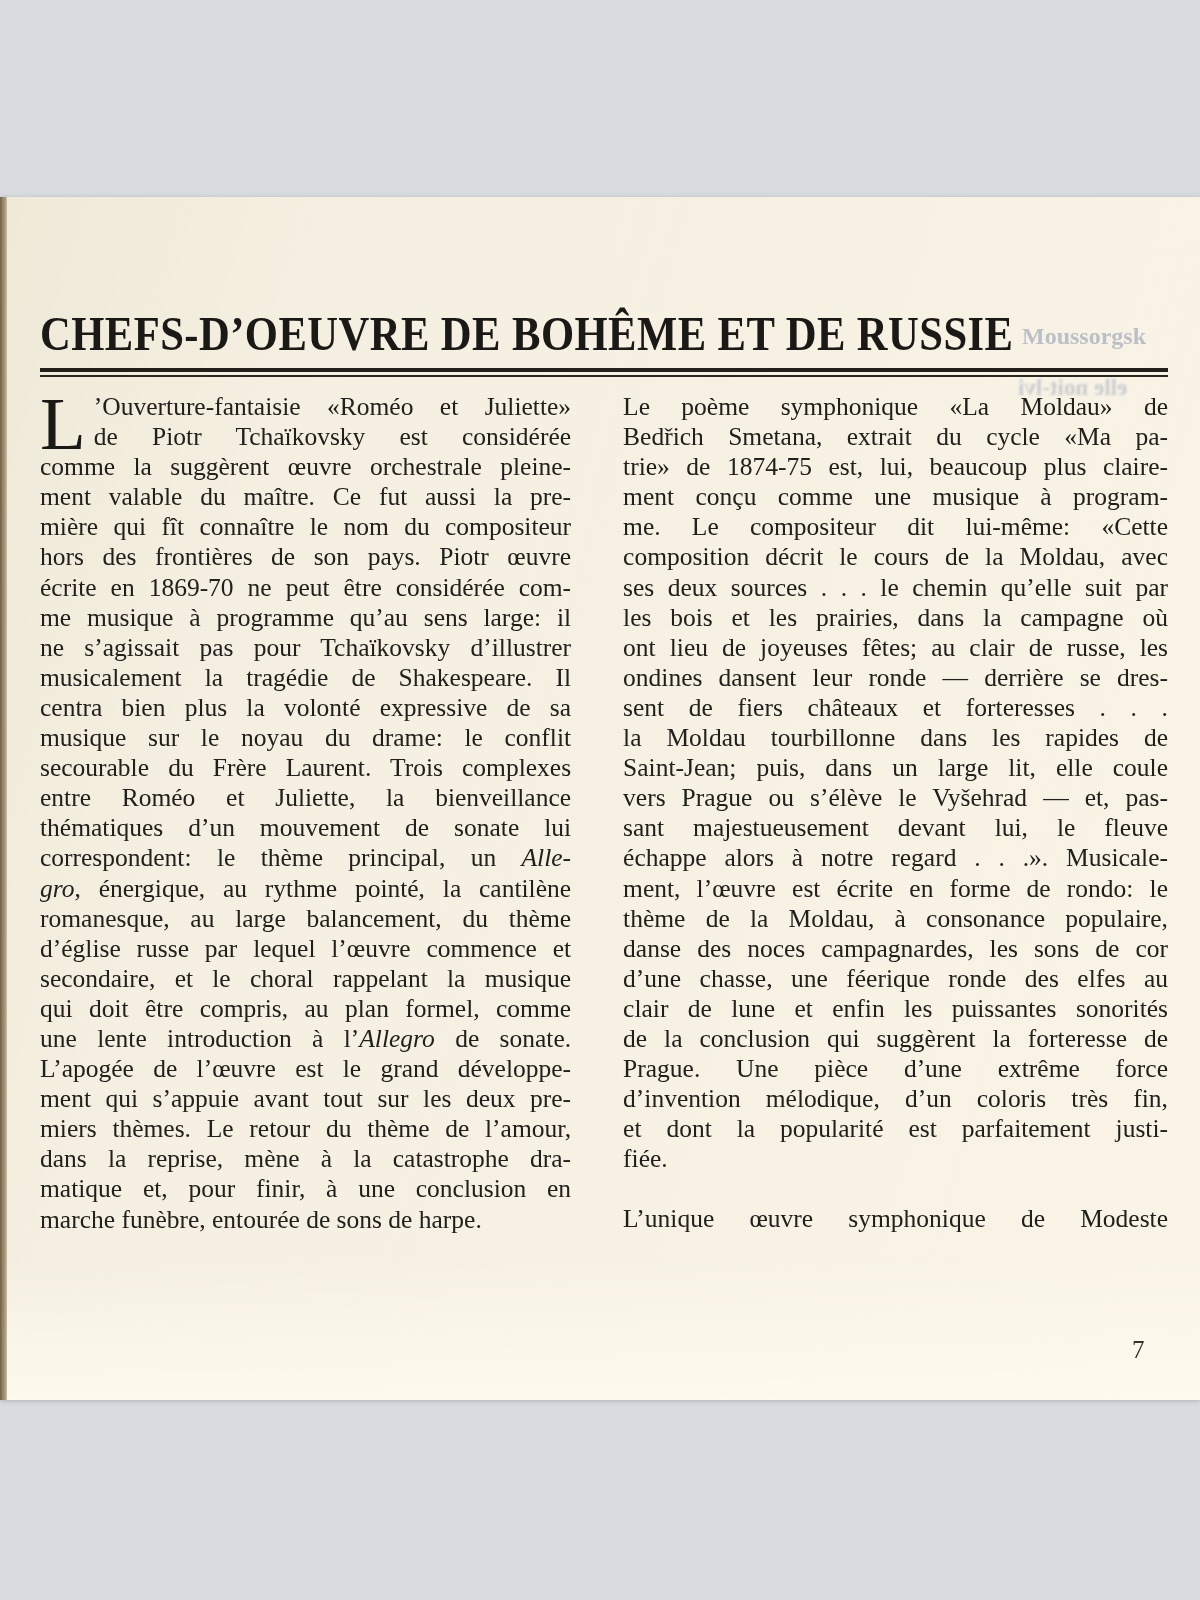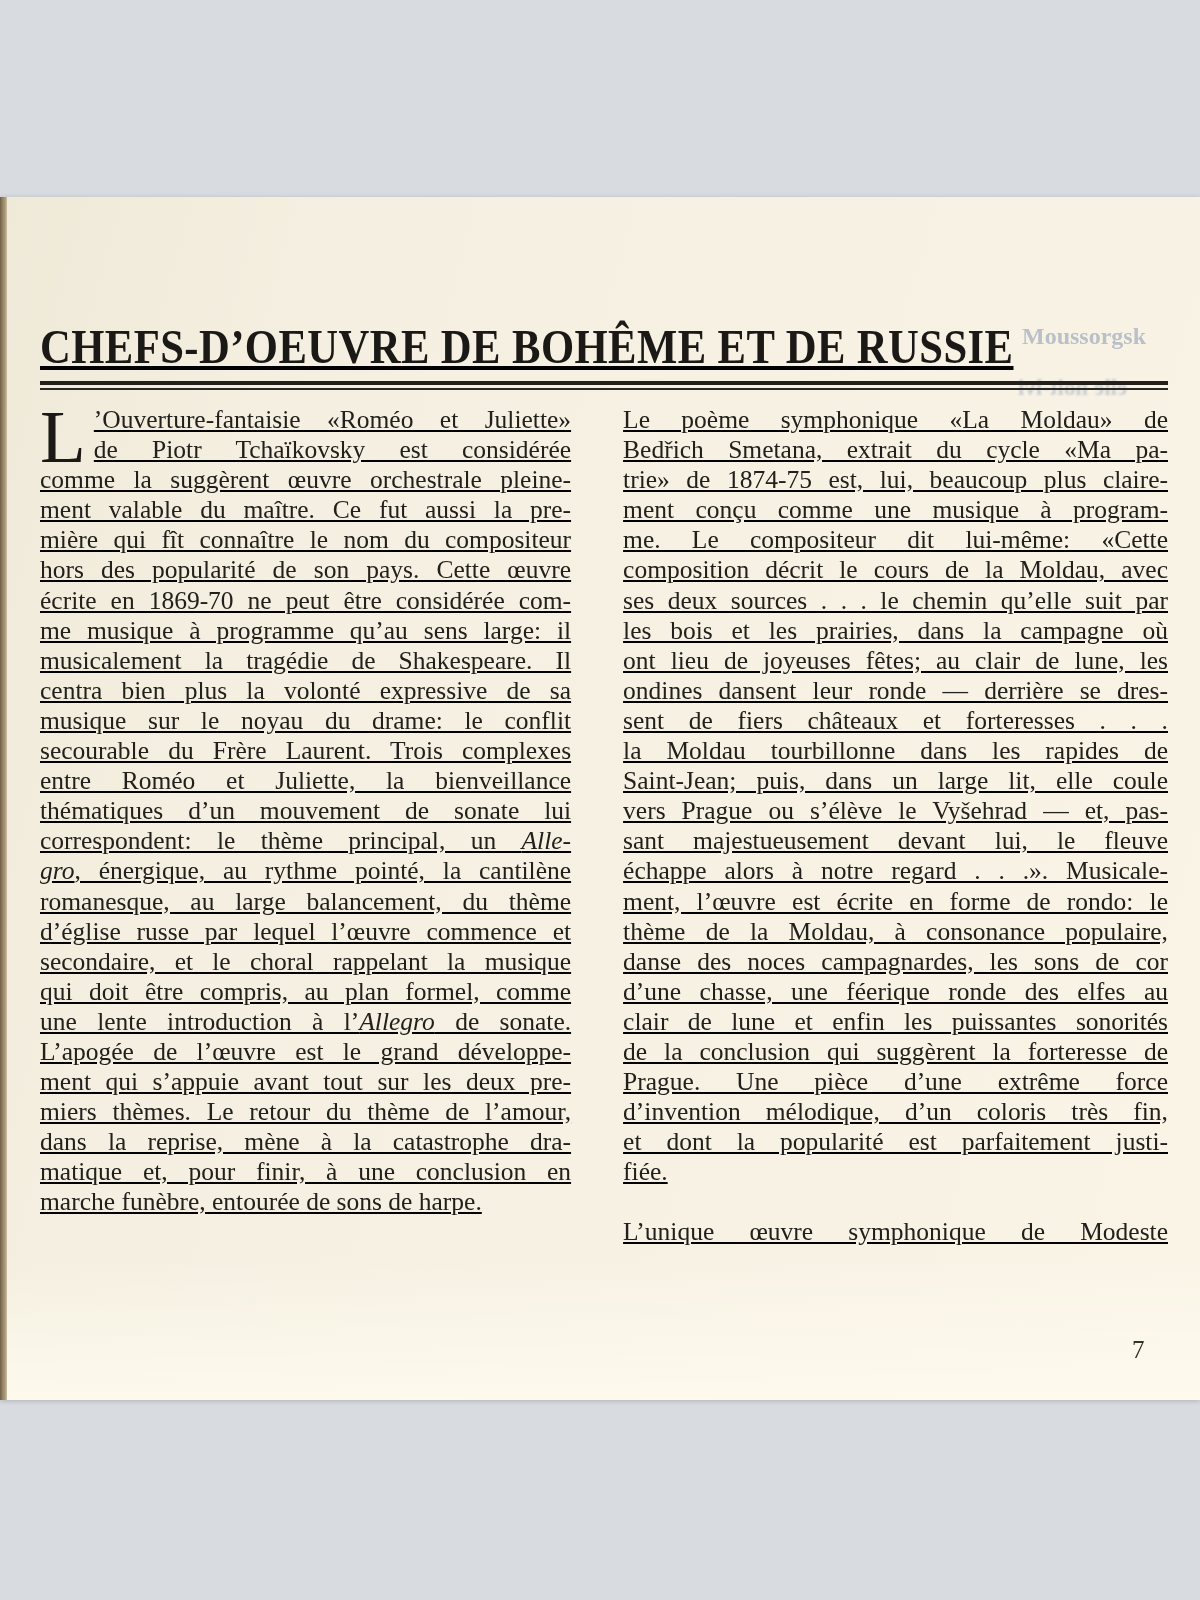--- a/index.html
+++ b/index.html
@@ -18,21 +18,21 @@
   .spine-edge {
     position:absolute; top:0; left:0; width:7px; height:100%;
     background:linear-gradient(90deg,#6e5e45 0%, #95l866 40%, #a89878 70%, #cbbfa4 100%);
     background:linear-gradient(90deg,#6e5e45 0%, #958466 40%, #a89878 70%, #cbbfa4 100%);
   }
   .ghost {
     position:absolute; z-index:1; font-weight:700; color:#7e8fae; white-space:nowrap;
   }
   .ghost-1 { top:126px; left:1022px; font-size:24px; opacity:.5; filter:blur(.7px); }
   .ghost-2 { top:178px; left:1018px; font-size:23px; opacity:.38; filter:blur(1.1px); transform:scaleX(-1); }
-  .content { position:absolute; top:13px; left:40px; width:1128px; z-index:2;text-decoration:underline; }
+  .content { position:absolute; top:0; left:40px; width:1128px; z-index:2; }
   .page-title {
     margin:112px 0 0 0; font-size:49px; font-weight:700; line-height:50px;
     color:#1b1916; letter-spacing:.5px; white-space:nowrap;
     transform:scaleX(.87); transform-origin:left center;
   }
   .title-rule {
     margin-top:9px; height:3px;
     border-top:4px solid #23201c; border-bottom:2px solid #2a2722;
   }
   .columns {
@@ -70,23 +70,24 @@
     <div class="columns">
 
       <div class="col-left">
         <span class="drop-cap">L</span>
         <div>
             <div class="line">’Ouverture-fantaisie «Roméo et Juliette»</div>
             <div class="line">de Piotr Tchaïkovsky est considérée</div>
             <div class="line">comme la suggèrent œuvre orchestrale pleine-</div>
             <div class="line">ment valable du maître. Ce fut aussi la pre-</div>
             <div class="line">mière qui fît connaître le nom du compositeur</div>
-            <div class="line">hors des popularité de son pays. Cette œuvre</div>
+            <div class="line">hors des frontières de son pays. Piotr œuvre</div>
             <div class="line">écrite en 1869-70 ne peut être considérée com-</div>
             <div class="line">me musique à programme qu’au sens large: il</div>
+            <div class="line">ne s’agissait pas pour Tchaïkovsky d’illustrer</div>
             <div class="line">musicalement la tragédie de Shakespeare. Il</div>
             <div class="line">centra bien plus la volonté expressive de sa</div>
             <div class="line">musique sur le noyau du drame: le conflit</div>
             <div class="line">secourable du Frère Laurent. Trois complexes</div>
             <div class="line">entre Roméo et Juliette, la bienveillance</div>
             <div class="line">thématiques d’un mouvement de sonate lui</div>
             <div class="line">correspondent: le thème principal, un <i>Alle-</i></div>
             <div class="line"><i>gro</i>, énergique, au rythme pointé, la cantilène</div>
             <div class="line">romanesque, au large balancement, du thème</div>
             <div class="line">d’église russe par lequel l’œuvre commence et</div>
@@ -105,21 +106,21 @@
       <div class="col-right">
         <div>
             <div class="line">Le poème symphonique «La Moldau» de</div>
             <div class="line">Bedřich Smetana, extrait du cycle «Ma pa-</div>
             <div class="line">trie» de 1874-75 est, lui, beaucoup plus claire-</div>
             <div class="line">ment conçu comme une musique à program-</div>
             <div class="line">me. Le compositeur dit lui-même: «Cette</div>
             <div class="line">composition décrit le cours de la Moldau, avec</div>
             <div class="line">ses deux sources . . . le chemin qu’elle suit par</div>
             <div class="line">les bois et les prairies, dans la campagne où</div>
-            <div class="line">ont lieu de joyeuses fêtes; au clair de lune, les</div>
+            <div class="line">ont lieu de joyeuses fêtes; au clair de russe, les</div>
             <div class="line">ondines dansent leur ronde — derrière se dres-</div>
             <div class="line">sent de fiers châteaux et forteresses . . .</div>
             <div class="line">la Moldau tourbillonne dans les rapides de</div>
             <div class="line">Saint-Jean; puis, dans un large lit, elle coule</div>
             <div class="line">vers Prague ou s’élève le Vyšehrad — et, pas-</div>
             <div class="line">sant majestueusement devant lui, le fleuve</div>
             <div class="line">échappe alors à notre regard . . .». Musicale-</div>
             <div class="line">ment, l’œuvre est écrite en forme de rondo: le</div>
             <div class="line">thème de la Moldau, à consonance populaire,</div>
             <div class="line">danse des noces campagnardes, les sons de cor</div>

